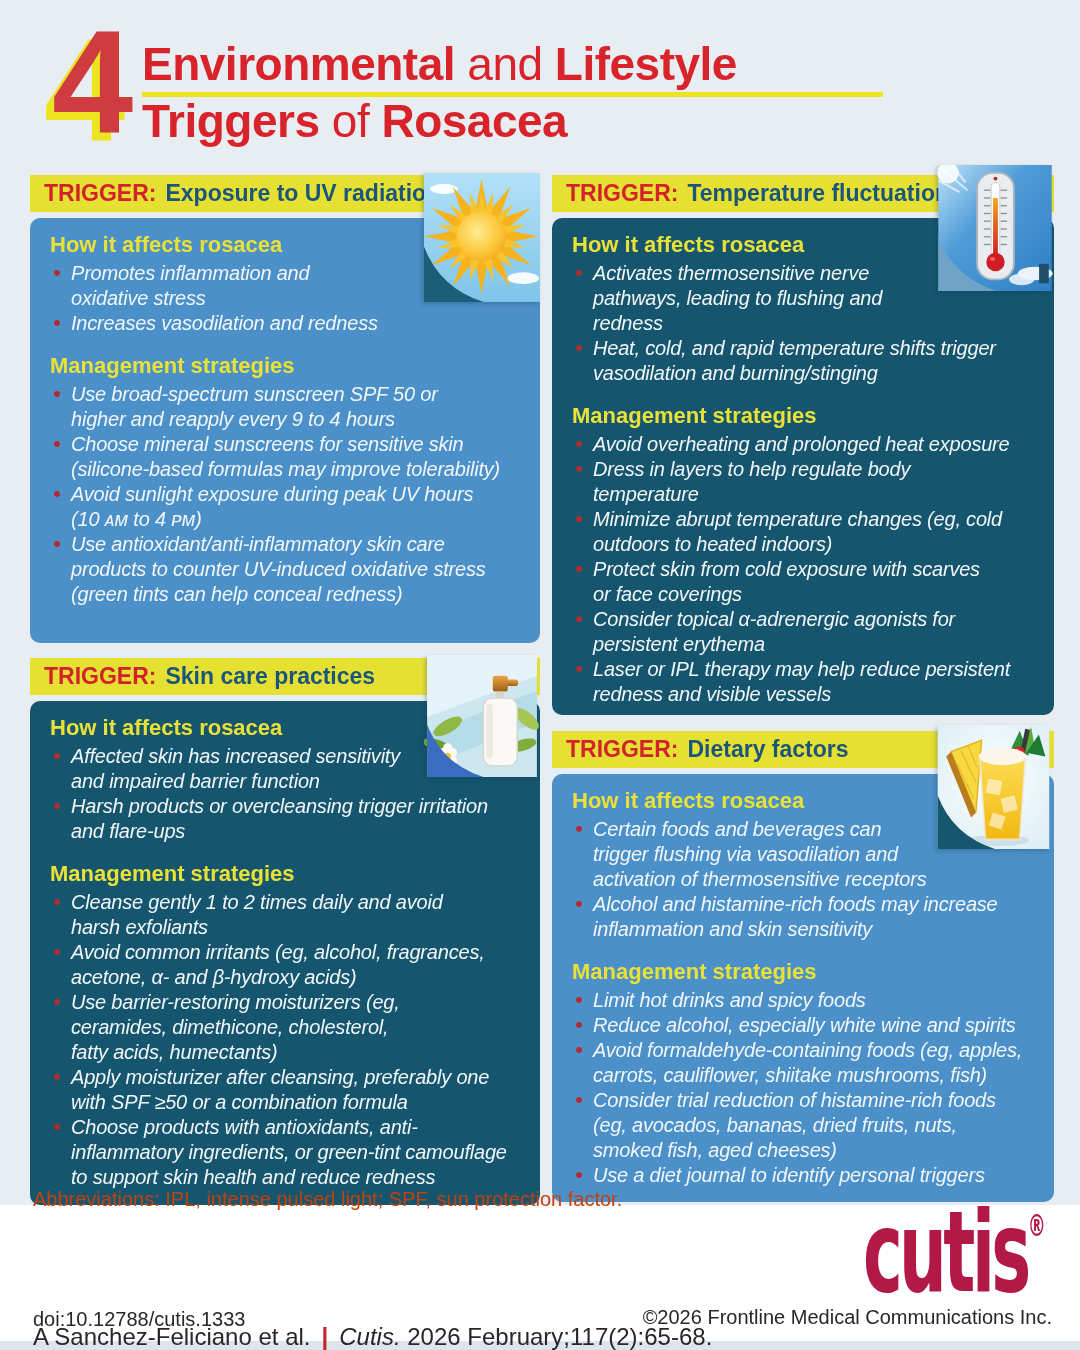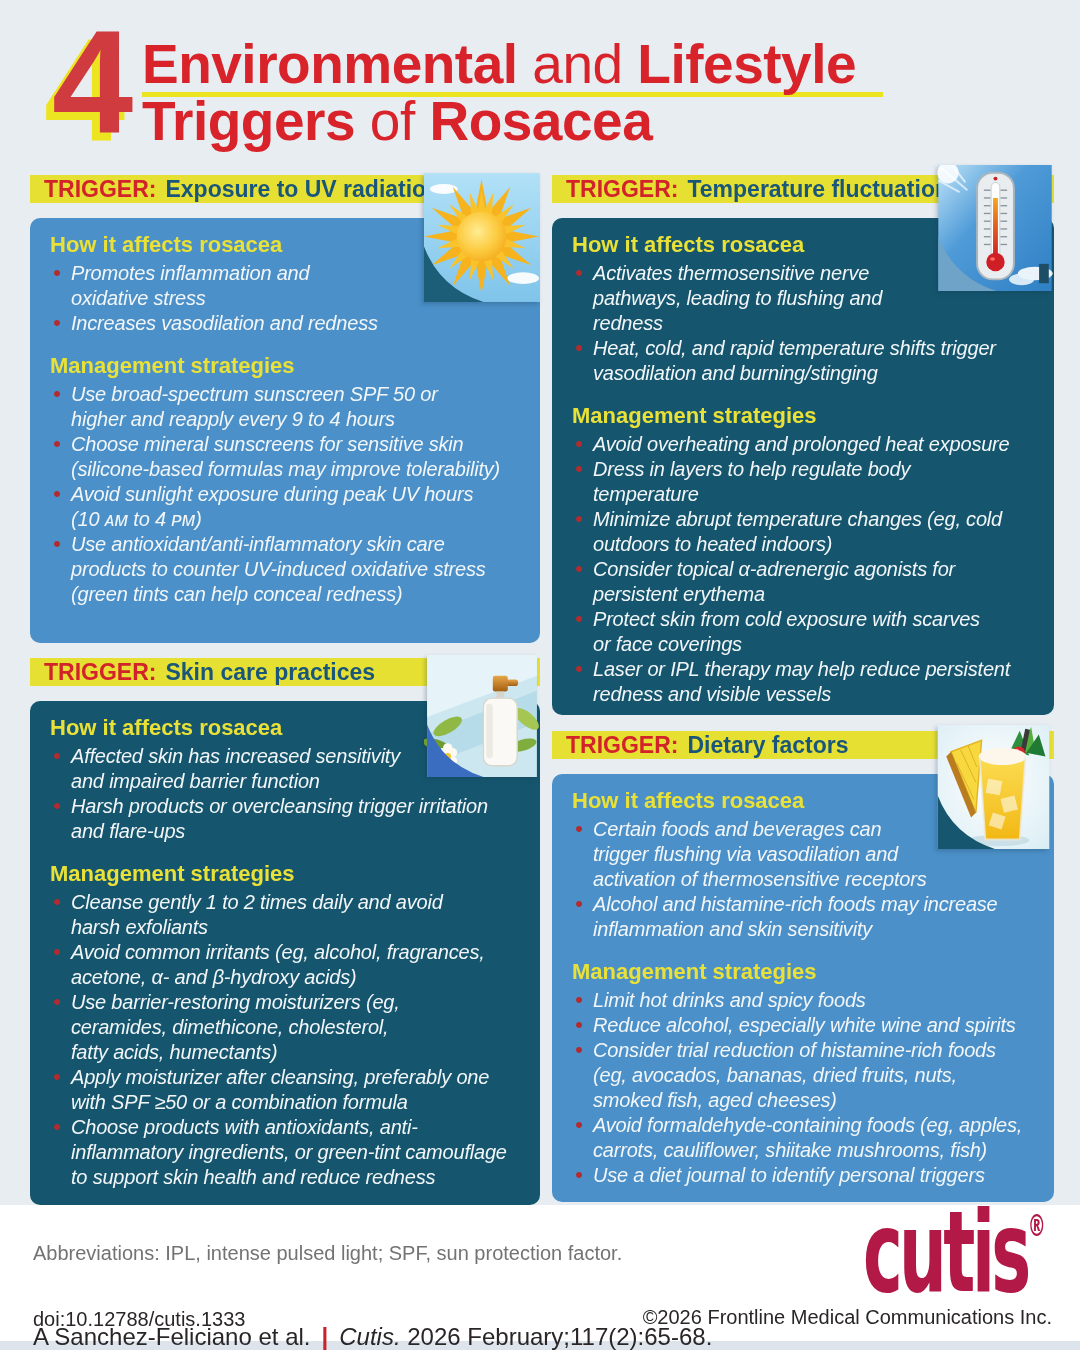--- a/index.html
+++ b/index.html
@@ -4,28 +4,28 @@
 <style>
   html,body{margin:0;padding:0;background:#cfd6dd;}
   .page{position:relative;width:1080px;height:1350px;background:#e8edf2;overflow:hidden;
         font-family:"Liberation Sans",sans-serif;}
   .footer-bg{position:absolute;left:0;top:1205px;width:1080px;height:145px;background:#ffffff;}
   .bottom-strip{position:absolute;left:0;top:1341px;width:1080px;height:9px;background:#dde4ec;}
 
   
   .big-number{position:absolute;left:52px;top:10px;font-size:146px;font-weight:bold;line-height:1;
               color:#d03b40;text-shadow:-8px 8px 0 #ede421;}
-  .title{position:absolute;left:142px;top:36px;font-size:55px;line-height:57px;color:#d8232b;
+  .title{position:absolute;left:142px;top:36px;font-size:46px;line-height:57px;color:#d8232b;
          letter-spacing:-0.5px;white-space:nowrap;}
   .title .b{font-weight:bold;}
   .title-underline{position:absolute;left:142px;top:92px;width:741px;height:5px;background:#ede421;}
 
   
   .card{position:absolute;}
-  .card-header{height:28px;background:#e6e033;display:flex;align-items:center;padding-left:14px;
+  .card-header{height:37px;background:#e6e033;display:flex;align-items:center;padding-left:14px;
                font-size:23px;font-weight:bold;white-space:nowrap;}
   .trigger-label{color:#d2232a;}
   .card-title{color:#19567a;margin-left:9px;}
   .card-body{position:absolute;left:0;right:0;top:43px;bottom:0;padding:13px 20px 0 20px;border-radius:10px;}
   .card.light .card-body{background:#4b90c8;}
   .card.dark  .card-body{background:#15566e;}
 
   .section{margin:0;}
   .section + .section{margin-top:16px;}
   .section-heading{color:#e9e137;font-weight:bold;font-size:22px;line-height:27px;margin:0 0 3px 0;}
@@ -36,21 +36,21 @@
   .bullet-text{white-space:pre-line;}
 
   .corner-img{position:absolute;right:0;}
   .corner-img svg{display:block;width:100%;height:100%;filter:drop-shadow(-2px 2px 2px rgba(15,45,70,.25));}
   .img-uv{top:-5px;width:116px;height:135px;}
   .img-temp{top:-10px;width:118px;height:126px;}
   .img-skin{top:-3px;width:116px;height:122px;}
   .img-diet{top:-6px;width:121px;height:124px;}
 
   
-  .abbrev{position:absolute;left:33px;top:1242px;font-size:20px;color:#737373;}
+  .abbrev{position:absolute;left:33px;top:1188px;font-size:20px;color:#c2410c;}
   .citation{position:absolute;left:33px;top:1323px;font-size:24px;color:#2a2627;}
   .cite-sep{color:#cc2128;margin:0 11px;font-weight:bold;}
   .cite-journal{font-style:italic;}
   .doi{position:absolute;left:33px;top:1308px;font-size:20px;color:#2a2627;text-align:right;}
   .logo{position:absolute;right:34px;top:1196px;font-family:"DejaVu Sans",sans-serif;font-weight:bold;
         font-size:112px;line-height:1;color:#b31946;letter-spacing:-6px;transform:scaleX(0.6);
         transform-origin:100% 50%;white-space:nowrap;}
   .logo sup{font-size:30px;letter-spacing:0;vertical-align:55px;}
   .copyright{position:absolute;right:28px;top:1306px;font-size:20px;color:#2a2627;}
 </style>
@@ -166,24 +166,24 @@
           </ul>
         </div>
         <div class="section">
           <div class="section-heading">Management strategies</div>
           <ul class="bullets">
             <li><span class="bullet-text">Avoid overheating and prolonged heat exposure</span></li>
             <li><span class="bullet-text">Dress in layers to help regulate body
 temperature</span></li>
             <li><span class="bullet-text">Minimize abrupt temperature changes (eg, cold
 outdoors to heated indoors)</span></li>
+            <li><span class="bullet-text">Protect skin from cold exposure with scarves
+or face coverings</span></li>
             <li><span class="bullet-text">Consider topical α-adrenergic agonists for
 persistent erythema</span></li>
-            <li><span class="bullet-text">Protect skin from cold exposure with scarves
-or face coverings</span></li>
             <li><span class="bullet-text">Laser or IPL therapy may help reduce persistent
 redness and visible vessels</span></li>
           </ul>
         </div>
       </div>
     <div class="corner-img img-temp">
       <svg viewBox="0 0 117 130" xmlns="http://www.w3.org/2000/svg">
         <defs>
           <linearGradient id="sky2" x1="0" y1="0" x2="1" y2="1">
               <stop offset="0" stop-color="#bfe4f8"></stop>
@@ -315,25 +315,25 @@
 activation of thermosensitive receptors</span></li>
             <li><span class="bullet-text">Alcohol and histamine-rich foods may increase
 inflammation and skin sensitivity</span></li>
           </ul>
         </div>
         <div class="section">
           <div class="section-heading">Management strategies</div>
           <ul class="bullets">
             <li><span class="bullet-text">Limit hot drinks and spicy foods</span></li>
             <li><span class="bullet-text">Reduce alcohol, especially white wine and spirits</span></li>
+            <li><span class="bullet-text">Avoid formaldehyde-containing foods (eg, apples,
+carrots, cauliflower, shiitake mushrooms, fish)</span></li>
             <li><span class="bullet-text">Consider trial reduction of histamine-rich foods
 (eg, avocados, bananas, dried fruits, nuts,
 smoked fish, aged cheeses)</span></li>
-            <li><span class="bullet-text">Avoid formaldehyde-containing foods (eg, apples,
-carrots, cauliflower, shiitake mushrooms, fish)</span></li>
             <li><span class="bullet-text">Use a diet journal to identify personal triggers</span></li>
           </ul>
         </div>
       </div>
     <div class="corner-img img-diet">
       <svg viewBox="0 0 117 130" xmlns="http://www.w3.org/2000/svg">
         <defs>
           <radialGradient id="bgD" cx="0.5" cy="0.45" r="0.75">
               <stop offset="0" stop-color="#ffffff"></stop>
               <stop offset="1" stop-color="#d9edf4"></stop>

